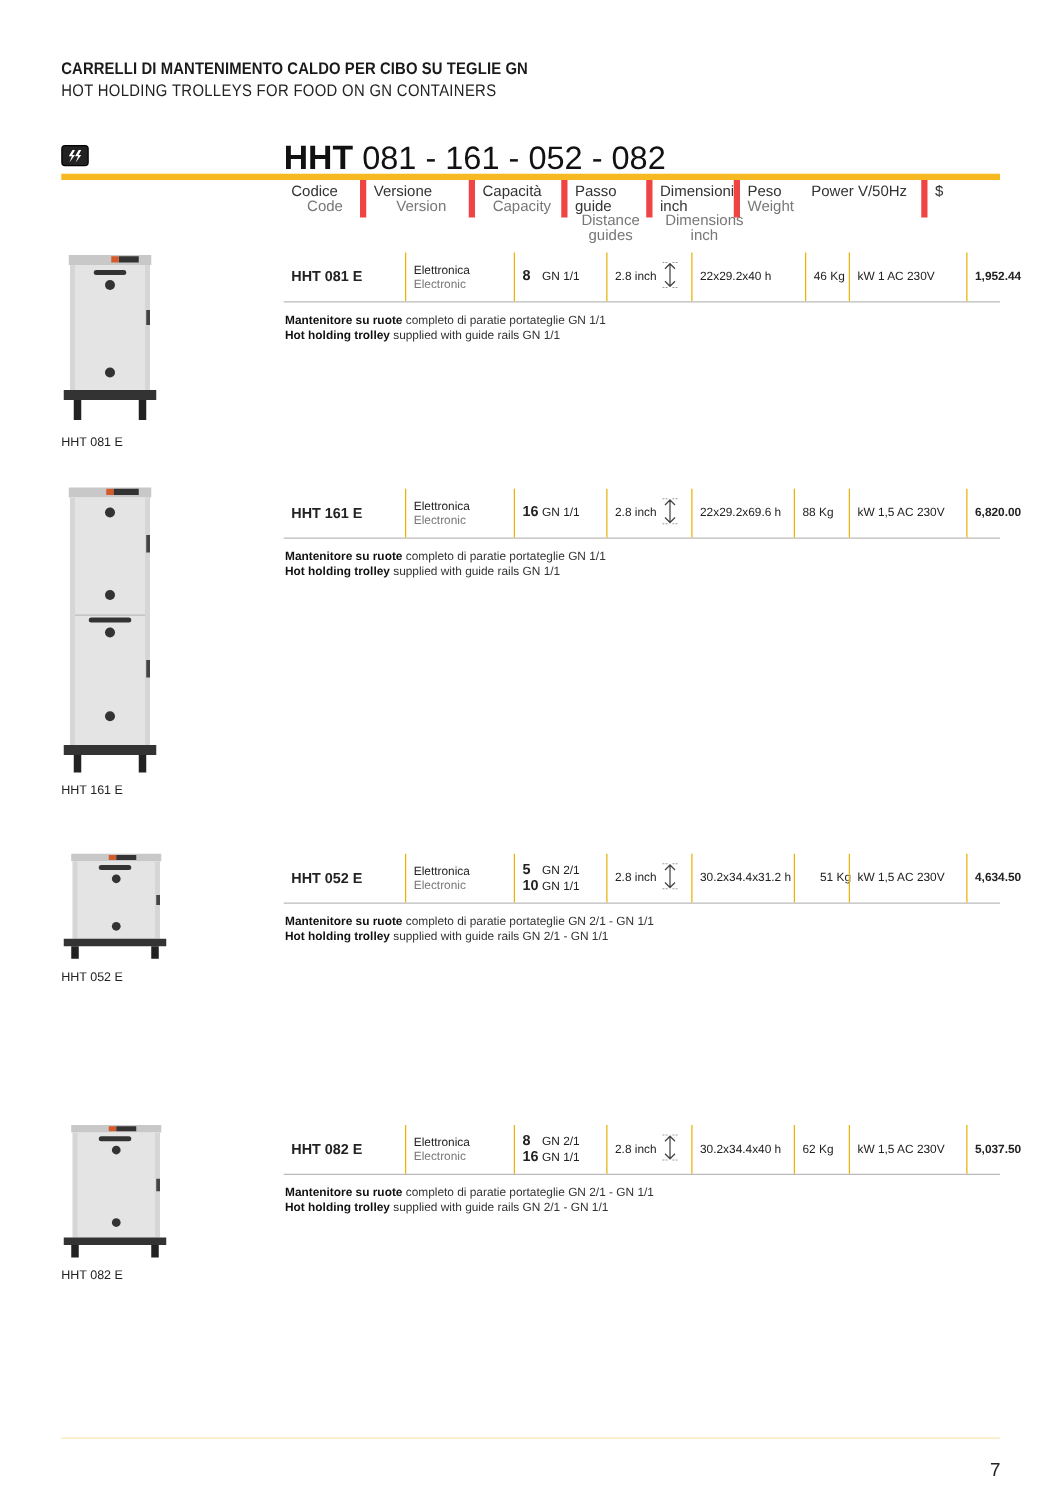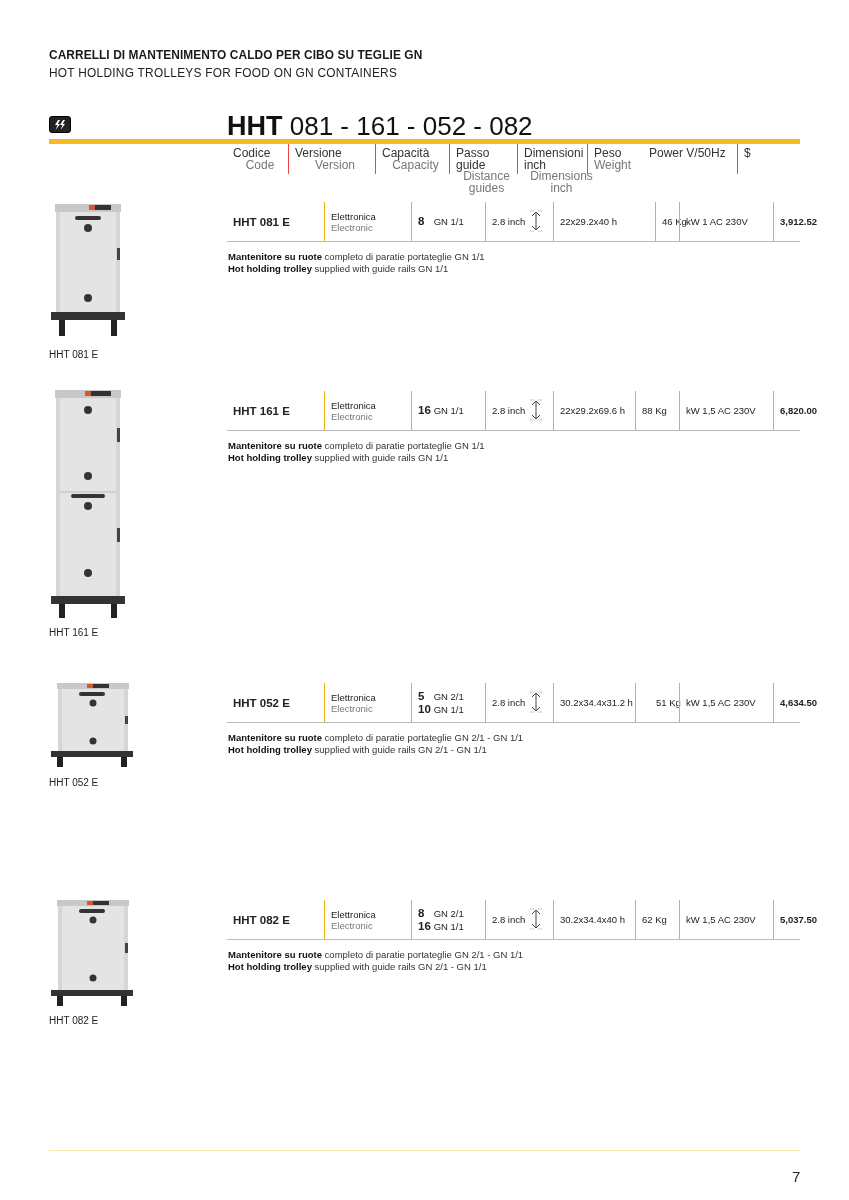--- a/index.html
+++ b/index.html
@@ -13,21 +13,21 @@
 
     .family-title { position: absolute; left: 227px; top: 111px; font-size: 26px; white-space: nowrap; color: #111; line-height: 30px; }
     .family-title .prefix { font-weight: bold; font-size: 27px; }
 
     .yellow-bar { position: absolute; left: 49px; top: 139px; width: 751px; height: 5px; background: #f6b921; }
 
     .col-headers { position: absolute; left: 227px; top: 144px; height: 30px; }
     .col { position: absolute; top: 0; height: 30px; font-size: 12px; line-height: 11.5px; padding-top: 4px; padding-left: 6px; color: #333; transform-origin: left; }
     .col .l1 { display: block; }
     .col .l2 { display: block; color: #777; text-align: center; }
-    .col.sep { border-left: 1px solid #ef4444; }
+    .col.sep { border-left: 5px solid #ef4444; }
     .prod-image { position: absolute; left: 49px; }
     .prod-caption { position: absolute; left: 49px; font-size: 10px; color: #222; }
 
     .spec-row { position: absolute; left: 227px; width: 573px; height: 40px; border-bottom: 1px solid #bbb; }
     .cell { position: absolute; top: 0; height: 39px; display: flex; align-items: center; padding-left: 6px; font-size: 9.5px; color: #222; white-space: nowrap; }
     .cell.sep { border-left: 1px solid #eab308; margin-left: 36px; }
     .cell.code { font-weight: bold; font-size: 11.5px; padding-left: 6px; }
     .cell.version { flex-direction: column; align-items: flex-start; justify-content: center; line-height: 11px; }
     .cell.version .v2 { color: #777; }
     .cell.capacity { flex-direction: column; align-items: flex-start; justify-content: center; line-height: 12px; }
@@ -126,23 +126,23 @@
     <div class="cell sep" style="left:222px;width:68px;">
       <span>2.8 inch</span>
       <span class="passo-icon">
         <svg width="16" height="22" viewBox="0 0 16 22">
             <path d="M8 2 V20 M4 6 L8 2 L12 6 M4 16 L8 20 L12 16" stroke="#444" stroke-width="1" fill="none"></path>
             <path d="M2 1 H6 M10 1 H14 M2 21 H6 M10 21 H14" stroke="#999" stroke-width="0.8" stroke-dasharray="1.5 1"></path>
           </svg>
       </span>
     </div>
     <div class="cell sep" style="left:290px;width:82px;">22x29.2x40 h</div>
-    <div class="cell sep" style="left:392px;width:44px;">46 Kg</div>
+    <div class="cell sep" style="left:381px;width:44px;">46 Kg</div>
     <div class="cell sep" style="left:416px;width:94px;">kW 1 AC 230V</div>
-    <div class="cell price sep" style="left:510px;width:63px;">3,912.52</div>
+    <div class="cell price sep" style="left:510px;width:63px;">1,952.44</div>
   </div>
   <div class="desc" style="top:251px;">
     <div><b>Mantenitore su ruote</b><span> completo di paratie portateglie GN 1/1</span></div>
     <div><b>Hot holding trolley</b><span> supplied with guide rails GN 1/1</span></div>
   </div>
 </div>
 
 <div>
   <div class="prod-image" style="top:388px;">
     <svg width="80" height="232" viewBox="0 0 80 232">

